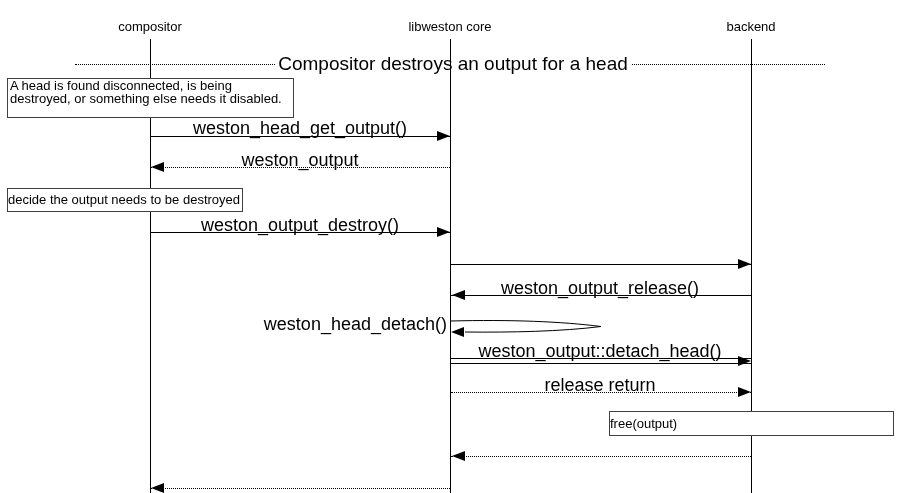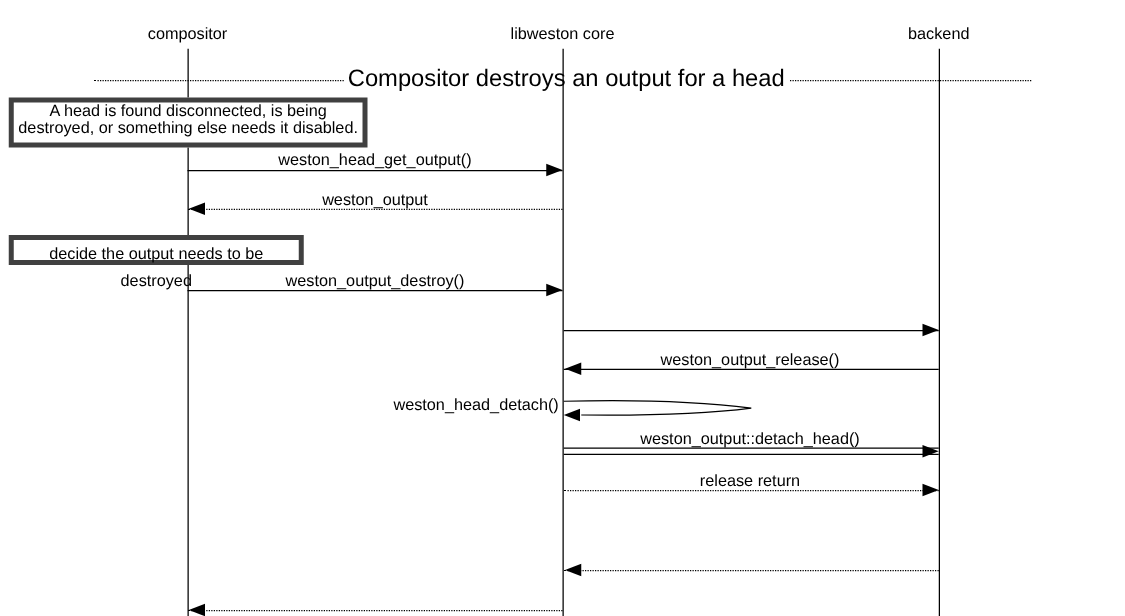--- a/index.html
+++ b/index.html
@@ -19,28 +19,28 @@
   .divider-line{
     position:absolute;left:75px;top:50px;width:750px;height:0;
     border-top:1px dotted #000;z-index:1;
   }
   .divider-label{
     position:absolute;left:453px;top:42px;transform:translateX(-50%);
     font-size:19px;line-height:15px;white-space:nowrap;background:#ffffff;
     padding:0 3px;z-index:2;
   }
   .note{
-    position:absolute;border:4px solid #404040;background:#ffffff;
-    font-size:13px;text-align:center;box-sizing:border-box;z-index:4;
+    position:absolute;border:1px solid #404040;background:#ffffff;
+    font-size:13px;text-align:left;box-sizing:border-box;z-index:4;
   }
   .note.n1{left:7px;top:64px;width:287px;height:40px;line-height:13px;padding:0 2px;}
   .note.n2{left:7px;top:174px;width:236px;height:24px;line-height:22px;}
   .note.n3{left:609px;top:397px;width:285px;height:25px;line-height:23px;}
   .msg-label{
-    position:absolute;font-size:13px;line-height:14px;white-space:nowrap;z-index:5;
+    position:absolute;font-size:18px;line-height:14px;white-space:nowrap;z-index:5;
   }
   .msg-label.mid{transform:translateX(-50%);}
   .line{position:absolute;height:0;z-index:5;}
   .line.solid{border-top:1px solid #000;}
   .line.dotted{border-top:1px dotted #000;}
   .line.double{height:4px;border-top:1px solid #000;border-bottom:1px solid #000;}
   .arr{position:absolute;width:0;height:0;z-index:6;
     border-top:5px solid transparent;border-bottom:5px solid transparent;}
   .arr.r{border-left:13px solid #000;}
   .arr.l{border-right:13px solid #000;}
@@ -57,20 +57,21 @@
 
   <div class="divider-line"></div>
   <div class="divider-label">Compositor destroys an output for a head</div>
 
   <div class="lifeline" style="left:150px"></div>
   <div class="lifeline" style="left:450px"></div>
   <div class="lifeline" style="left:751px"></div>
 
   <div class="note n1">A head is found disconnected, is being destroyed, or something else needs it disabled.</div>
   <div class="note n2">decide the output needs to be destroyed</div>
+  <div class="note n3">free(output)</div>
 
   <div class="msg-label mid" style="left:300px;top:107px">weston_head_get_output()</div>
   <div class="line solid" style="left:150px;top:122px;width:300px"></div>
   <div class="arr r" style="left:437px;top:117px"></div>
 
   <div class="msg-label mid" style="left:300px;top:139px">weston_output</div>
   <div class="line dotted" style="left:150px;top:153px;width:300px"></div>
   <div class="arr l" style="left:151px;top:148px"></div>
 
   <div class="msg-label mid" style="left:300px;top:204px">weston_output_destroy()</div>

